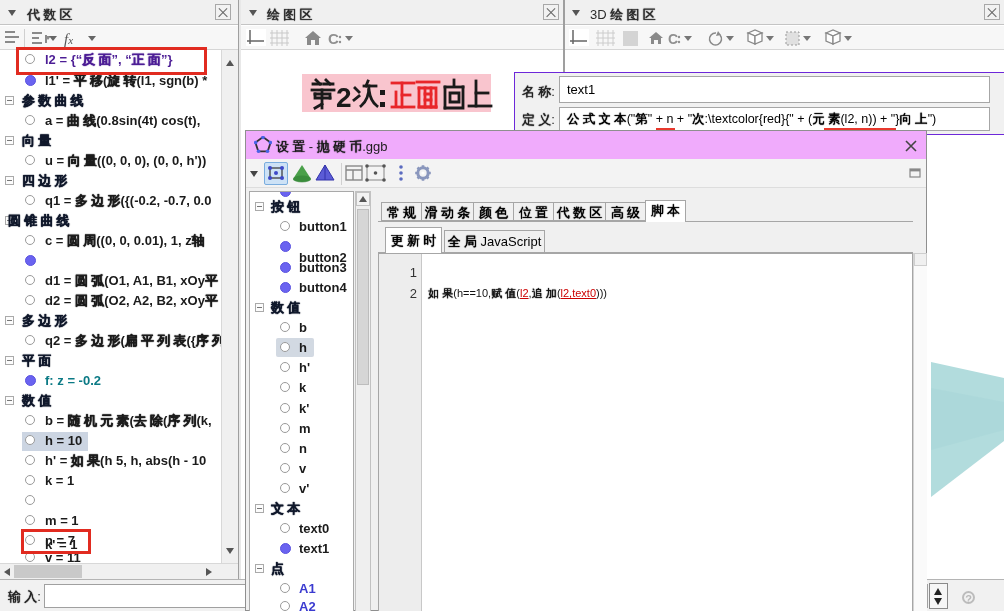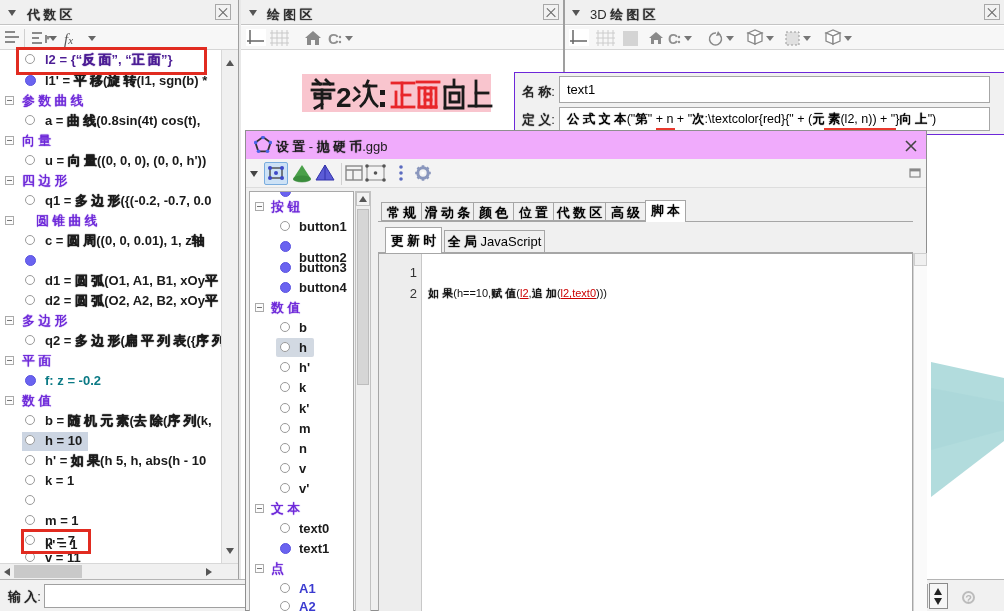--- a/index.html
+++ b/index.html
@@ -1,19 +1,19 @@
 <!DOCTYPE html>
 <html><head><meta charset="utf-8">
 <style>
 *{margin:0;padding:0;box-sizing:border-box}
 html,body{width:1004px;height:611px;overflow:hidden;font-family:"Liberation Sans",sans-serif;background:#fff}
 .ab{position:absolute}
 .c{letter-spacing:3.2px;margin-right:-3.2px;text-shadow:0 0 1px currentColor,0 0 1px currentColor}
 .row{position:absolute;height:20px;line-height:20px;font-size:13px;font-weight:bold;color:#1b1b1b;white-space:nowrap}
-.cat{font-weight:normal;color:#6d28d9}
+.cat{font-weight:bold;color:#0f172a}
 .dot{position:absolute;width:10px;height:10px;border-radius:50%;border:1.5px solid #9a9a9a;background:#fff}
 .dotf{position:absolute;width:11px;height:11px;border-radius:50%;background:#6a63f0;border:1px solid #5a52e0}
 .mbox{position:absolute;width:9px;height:9px;border:1px solid #aaa;background:#fcfcfc}
 .mbox:after{content:"";position:absolute;left:1px;right:1px;top:3px;border-top:1px solid #777}
 .hdr{position:absolute;top:0;height:25px;background:#f0f0f0;border-bottom:1px solid #c4c4c4}
 .hdrt{position:absolute;top:6px;font-size:13px;color:#2b2b2b;white-space:nowrap}
 .tri{position:absolute;width:0;height:0;border-left:4.5px solid transparent;border-right:4.5px solid transparent;border-top:6px solid #555}
 .clx{position:absolute;width:16px;height:16px;border:1px solid #a8a8a8;background:#f2f2f2}
 .clx:before,.clx:after{content:"";position:absolute;left:1px;top:6.5px;width:12px;height:1.4px;background:#666}
 .clx:before{transform:rotate(45deg)}.clx:after{transform:rotate(-45deg)}
@@ -53,21 +53,21 @@
       <div class="row" style="left:45px;top:61px;">a = <span class="c">曲线</span>(0.8sin(4t) cos(t),</div>
       <div class="mbox" style="left:5px;top:86px"></div>
       <div class="row cat" style="left:22px;top:81px"><span class="c">向量</span></div>
       <div class="dot" style="left:25px;top:105px"></div>
       <div class="row" style="left:45px;top:101px;">u = <span class="c">向量</span>((0, 0, 0), (0, 0, h'))</div>
       <div class="mbox" style="left:5px;top:126px"></div>
       <div class="row cat" style="left:22px;top:121px"><span class="c">四边形</span></div>
       <div class="dot" style="left:25px;top:145px"></div>
       <div class="row" style="left:45px;top:141px;">q1 = <span class="c">多边形</span>({(-0.2, -0.7, 0.0</div>
       <div class="mbox" style="left:5px;top:166px"></div>
-      <div class="row cat" style="left:36px;top:161px"><span class="c">圆锥曲线</span></div>
+      <div class="row cat" style="left:8px;top:161px"><span class="c">圆锥曲线</span></div>
       <div class="dot" style="left:25px;top:185px"></div>
       <div class="row" style="left:45px;top:181px;">c = <span class="c">圆周</span>((0, 0, 0.01), 1, z<span class="c">轴</span></div>
       <div class="dotf" style="left:25px;top:205px"></div>
       <div class="dot" style="left:25px;top:225px"></div>
       <div class="row" style="left:45px;top:221px;">d1 = <span class="c">圆弧</span>(O1, A1, B1, xOy<span class="c">平</span></div>
       <div class="dot" style="left:25px;top:245px"></div>
       <div class="row" style="left:45px;top:241px;">d2 = <span class="c">圆弧</span>(O2, A2, B2, xOy<span class="c">平</span></div>
       <div class="mbox" style="left:5px;top:266px"></div>
       <div class="row cat" style="left:22px;top:261px"><span class="c">多边形</span></div>
       <div class="dot" style="left:25px;top:285px"></div>

